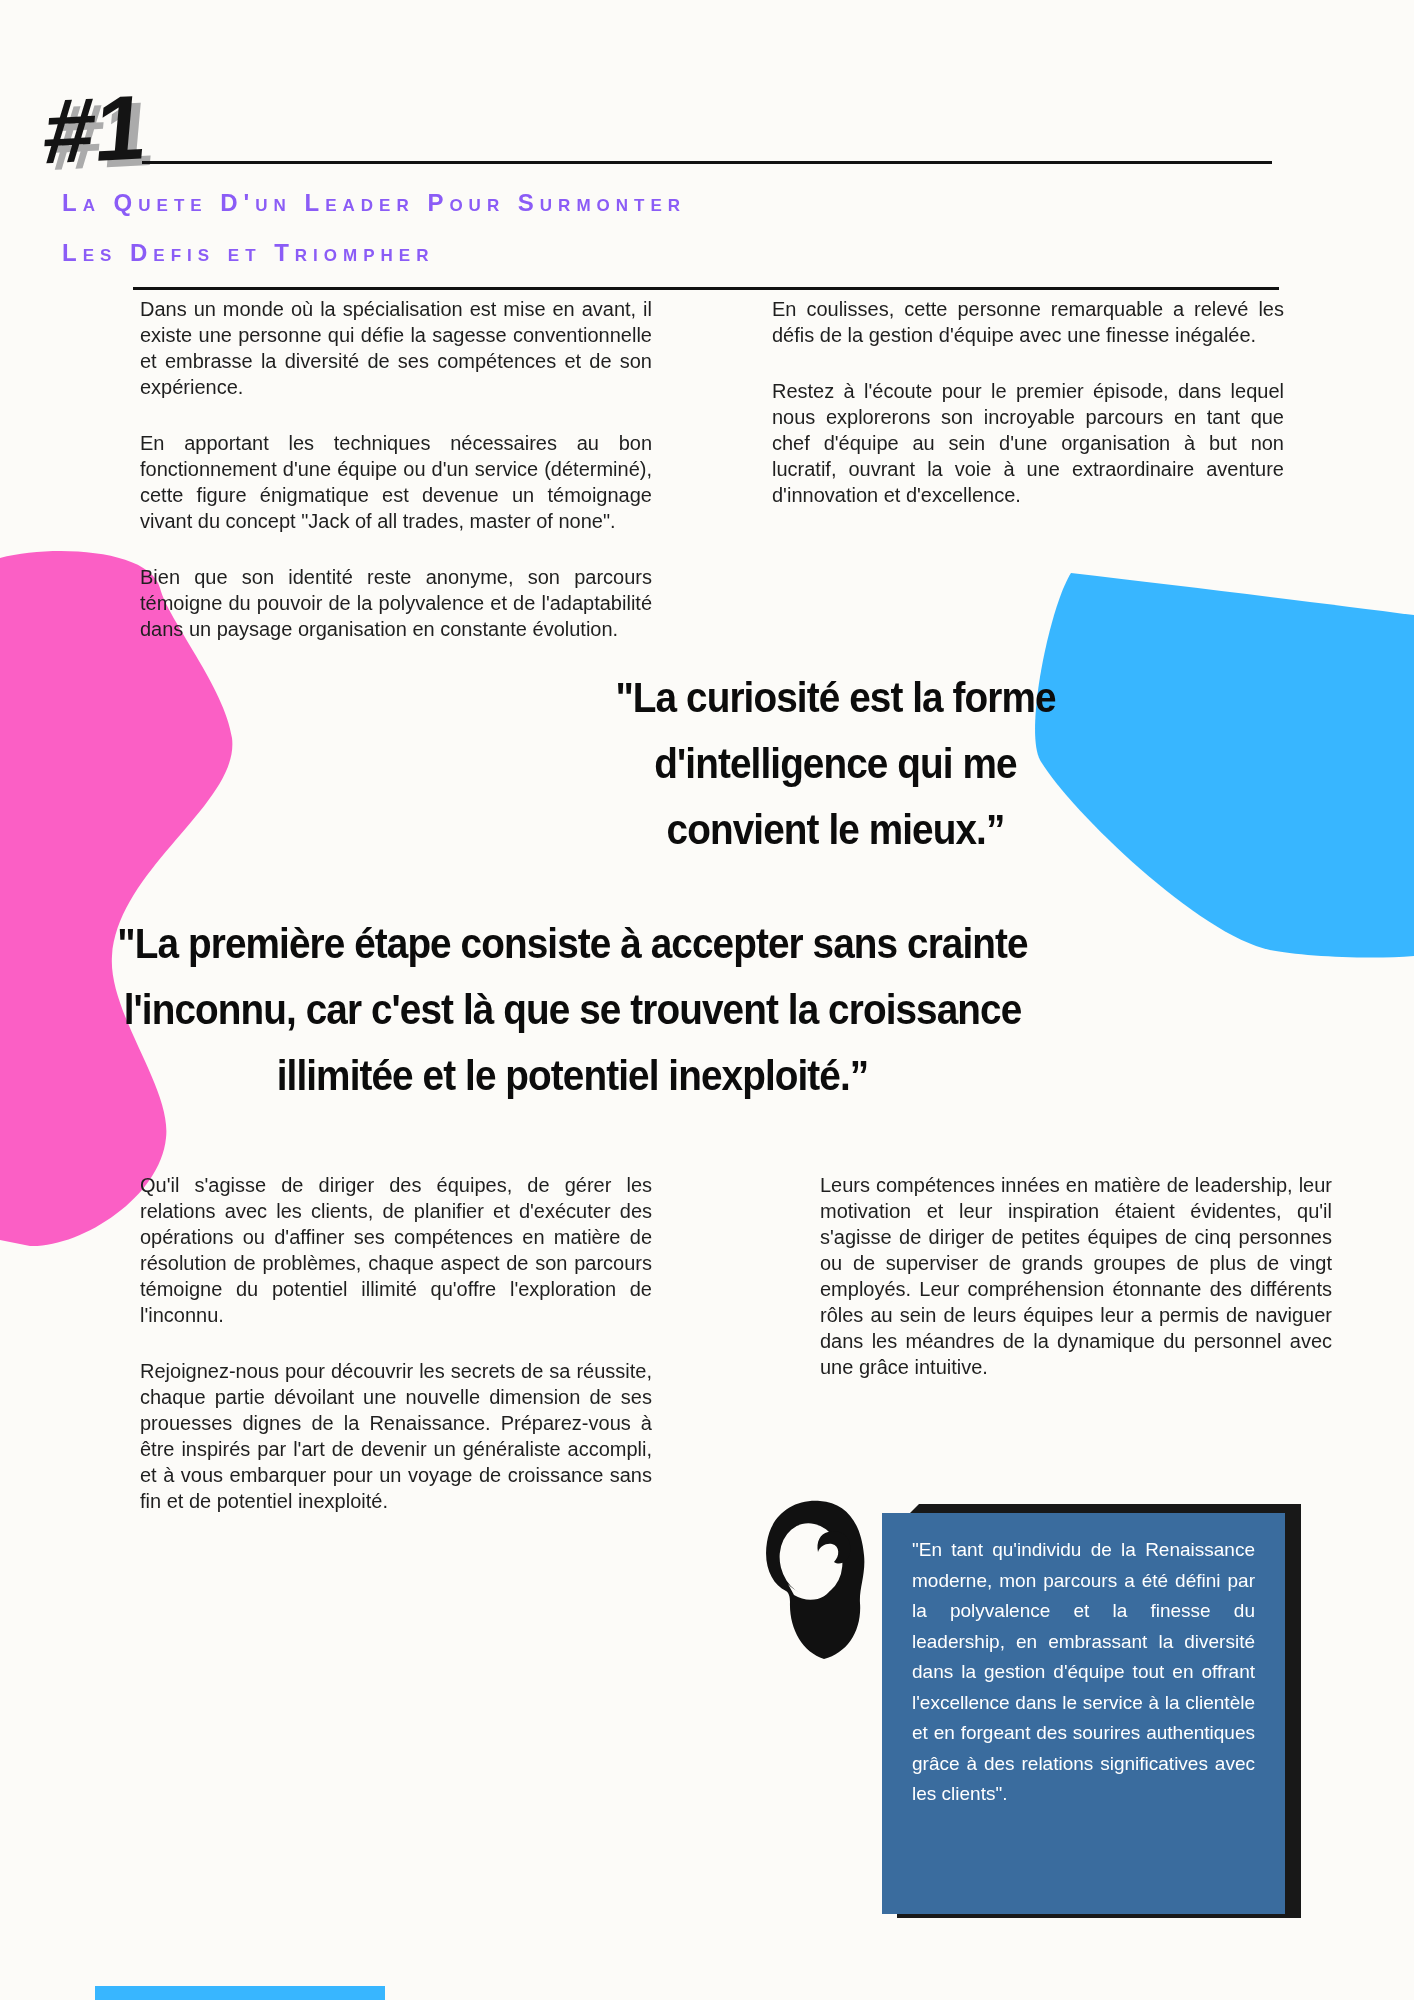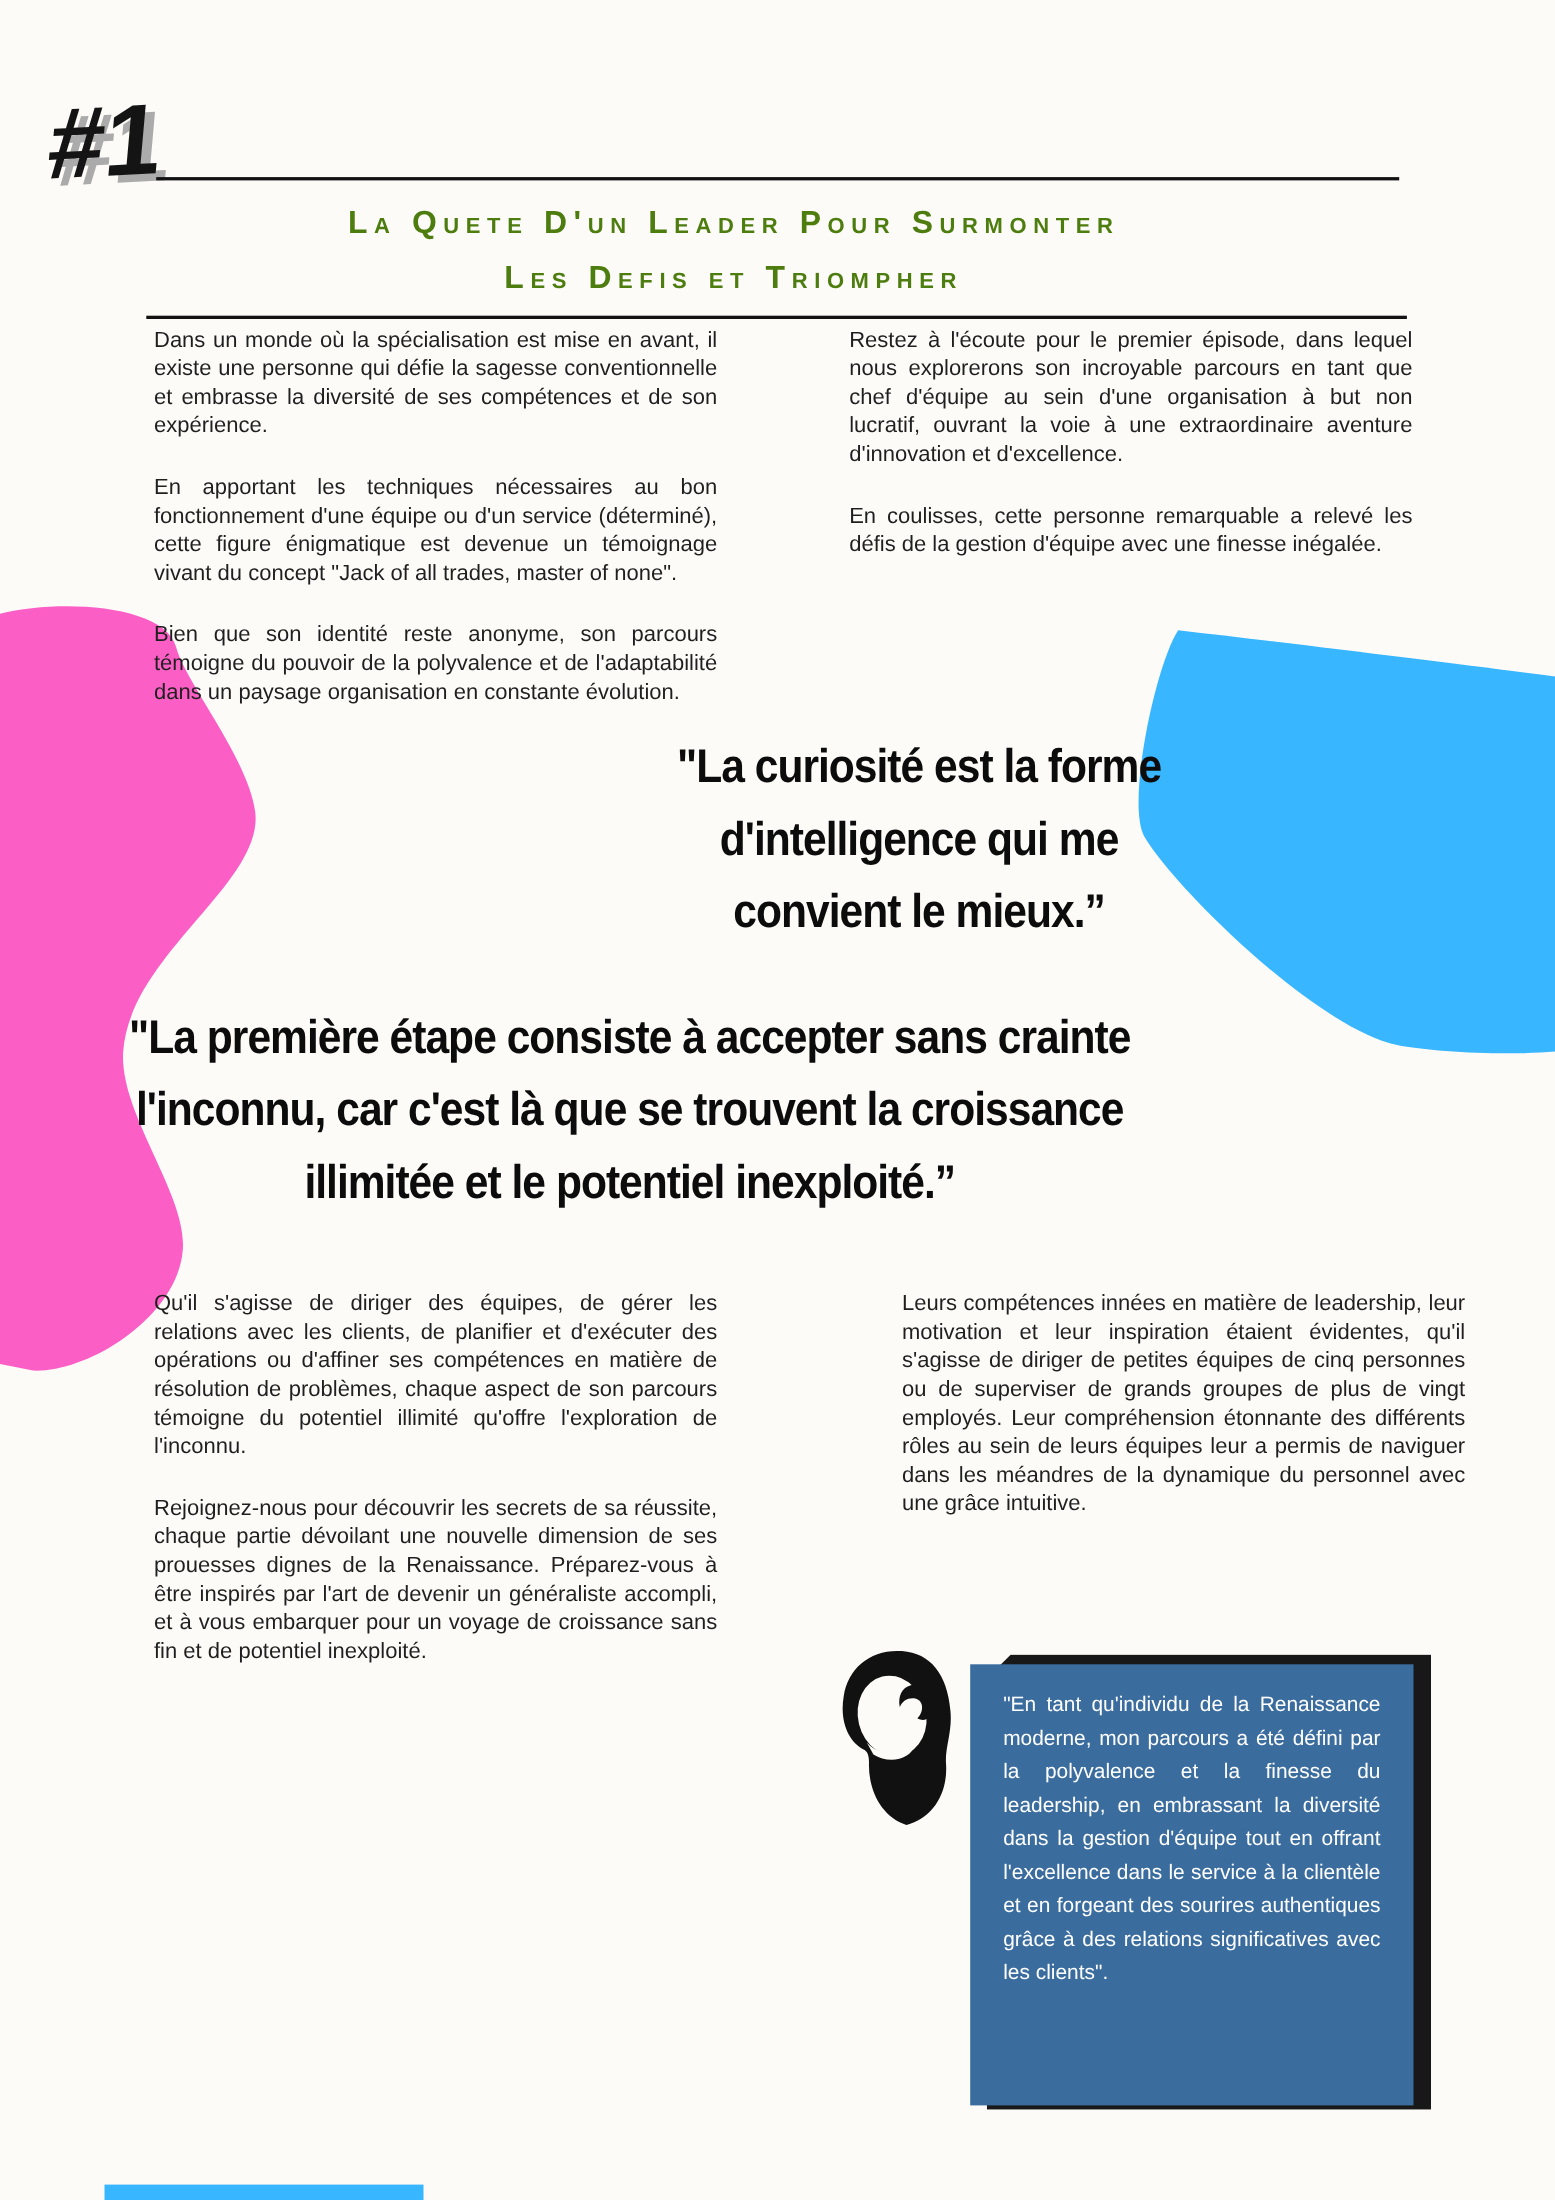--- a/index.html
+++ b/index.html
@@ -8,23 +8,23 @@
   .deco{position:absolute;z-index:0;}
   .content{position:relative;z-index:1;}
 
   
   .issue{position:absolute;left:46px;top:36px;font-size:148px;line-height:1;font-weight:800;
          color:#141414;transform:skewX(-8deg) rotate(-3deg);text-shadow:9px 7px 0 #ABABAB;}
   .issue::first-letter{font-size:0.62em;}
   .rule{position:absolute;background:#121212;height:3px;}
   .rule-top{left:142px;top:161px;width:1130px;}
   .rule-bottom{left:133px;top:287px;width:1146px;}
-  .title{position:absolute;left:62px;top:178px;width:1210px;text-align:center;
-         font-weight:700;font-variant:small-caps;font-size:29px;letter-spacing:6px;
-         line-height:50px;color:#4d7c0f;}
+  .title{position:absolute;left:62px;top:178px;width:1210px;
+         font-weight:700;font-variant:small-caps;font-size:24px;letter-spacing:6px;
+         line-height:50px;color:#8b5cf6;}
 
   
   .coltext{position:absolute;font-size:20px;line-height:26px;text-align:justify;color:#1f1f1f;}
   .coltext p{margin:0 0 30px 0;}
   .col-left-top {left:140px;top:296px;width:512px;}
   .col-right-top{left:772px;top:296px;width:512px;}
   .col-left-bottom {left:140px;top:1172px;width:512px;}
   .col-right-bottom{left:772px;top:1172px;width:512px;margin-left:48px;}
 
   
@@ -68,22 +68,22 @@
       <div>Les Defis et Triompher</div>
     </div>
     <div class="rule rule-bottom"></div>
 
     <div class="coltext col-left-top">
         <p>Dans un monde où la spécialisation est mise en avant, il existe une personne qui défie la sagesse conventionnelle et embrasse la diversité de ses compétences et de son expérience.</p>
         <p>En apportant les techniques nécessaires au bon fonctionnement d'une équipe ou d'un service (déterminé), cette figure énigmatique est devenue un témoignage vivant du concept "Jack of all trades, master of none".</p>
         <p>Bien que son identité reste anonyme, son parcours témoigne du pouvoir de la polyvalence et de l'adaptabilité dans un paysage organisation en constante évolution.</p>
       </div>
     <div class="coltext col-right-top">
+        <p>En coulisses, cette personne remarquable a relevé les défis de la gestion d'équipe avec une finesse inégalée.</p>
         <p>Restez à l'écoute pour le premier épisode, dans lequel nous explorerons son incroyable parcours en tant que chef d'équipe au sein d'une organisation à but non lucratif, ouvrant la voie à une extraordinaire aventure d'innovation et d'excellence.</p>
-        <p>En coulisses, cette personne remarquable a relevé les défis de la gestion d'équipe avec une finesse inégalée.</p>
       </div>
 
     <div class="pullquote quote-blue-pos">
         <div>"La curiosité est la forme</div>
         <div>d'intelligence qui me</div>
         <div>convient le mieux.”</div>
       </div>
     <div class="pullquote quote-center-pos">
         <div>"La première étape consiste à accepter sans crainte</div>
         <div>l'inconnu, car c'est là que se trouvent la croissance</div>

